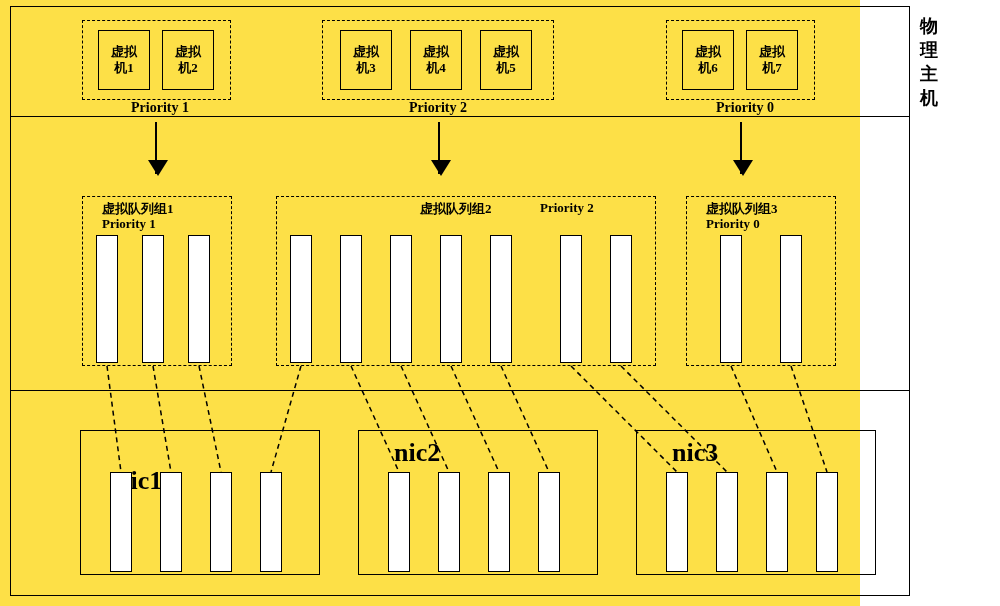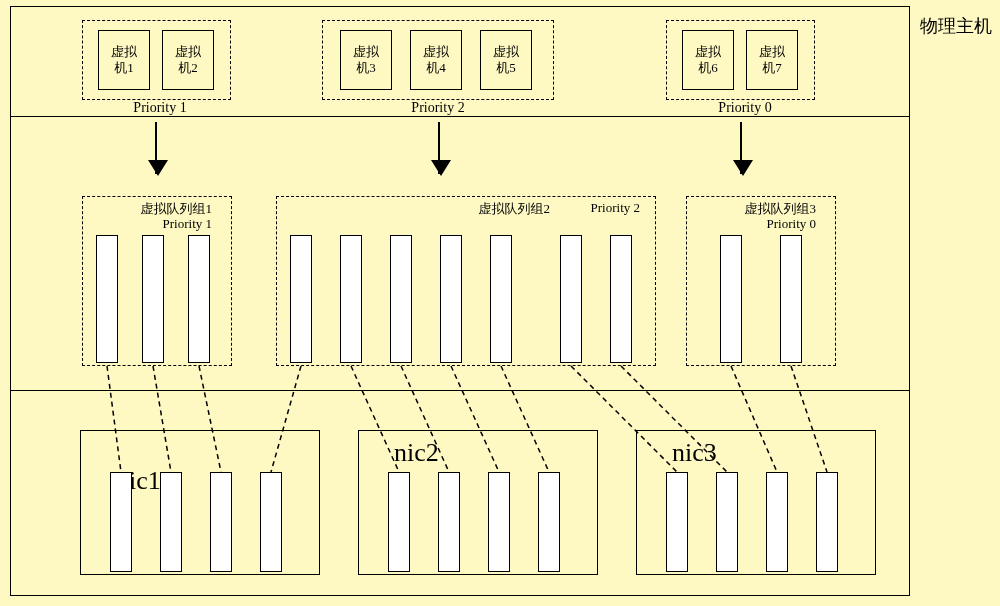--- a/index.html
+++ b/index.html
@@ -1,19 +1,19 @@
 <!DOCTYPE html>
 <html><head>
   <meta charset="utf-8">
   <style>
     * { margin: 0; padding: 0; box-sizing: border-box; }
     body { font-family: "SimSun", "宋体", serif; background: #fff; }
     .canvas {
-      width: 1000px; height: 606px;
-      position: relative; background: #fef9c3;
+      width: 860px; height: 606px;
+      position: relative; background: #fde047; font-weight: bold;
     }
     .outer-border {
       position: absolute;
       left: 10px; top: 6px;
       width: 900px; height: 590px;
       border: 1.5px solid #000;
     }
     .host-label {
       position: absolute;
       left: 920px; top: 14px;
@@ -68,21 +68,21 @@
     
     .qbar {
       position: absolute;
       border: 1.5px solid #000;
       width: 22px;
       background: #fff;
     }
     .qlabel {
       position: absolute;
       font-size: 13px;
-      text-align: right;
+      text-align: left;
     }
     
     .nic {
       position: absolute;
       border: 1.5px solid #000;
     }
     .nic-label {
       position: absolute;
       font-size: 26px;
       font-family: "Times New Roman", serif;

